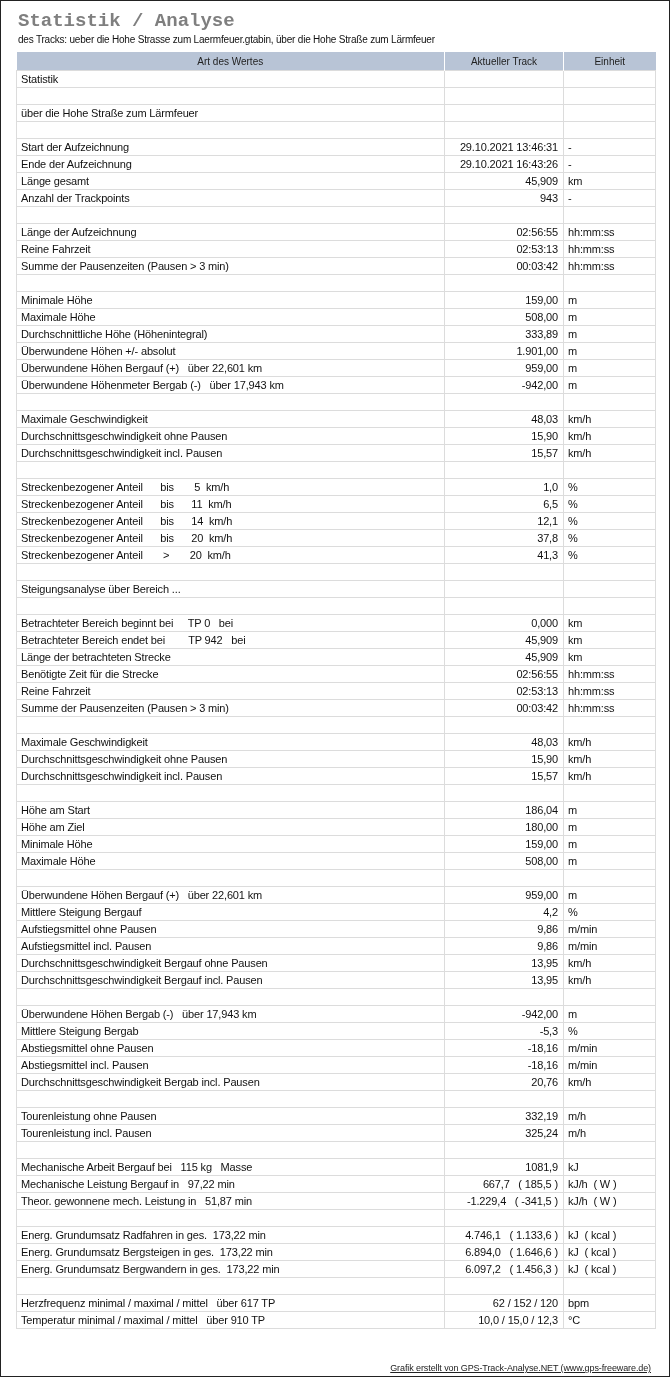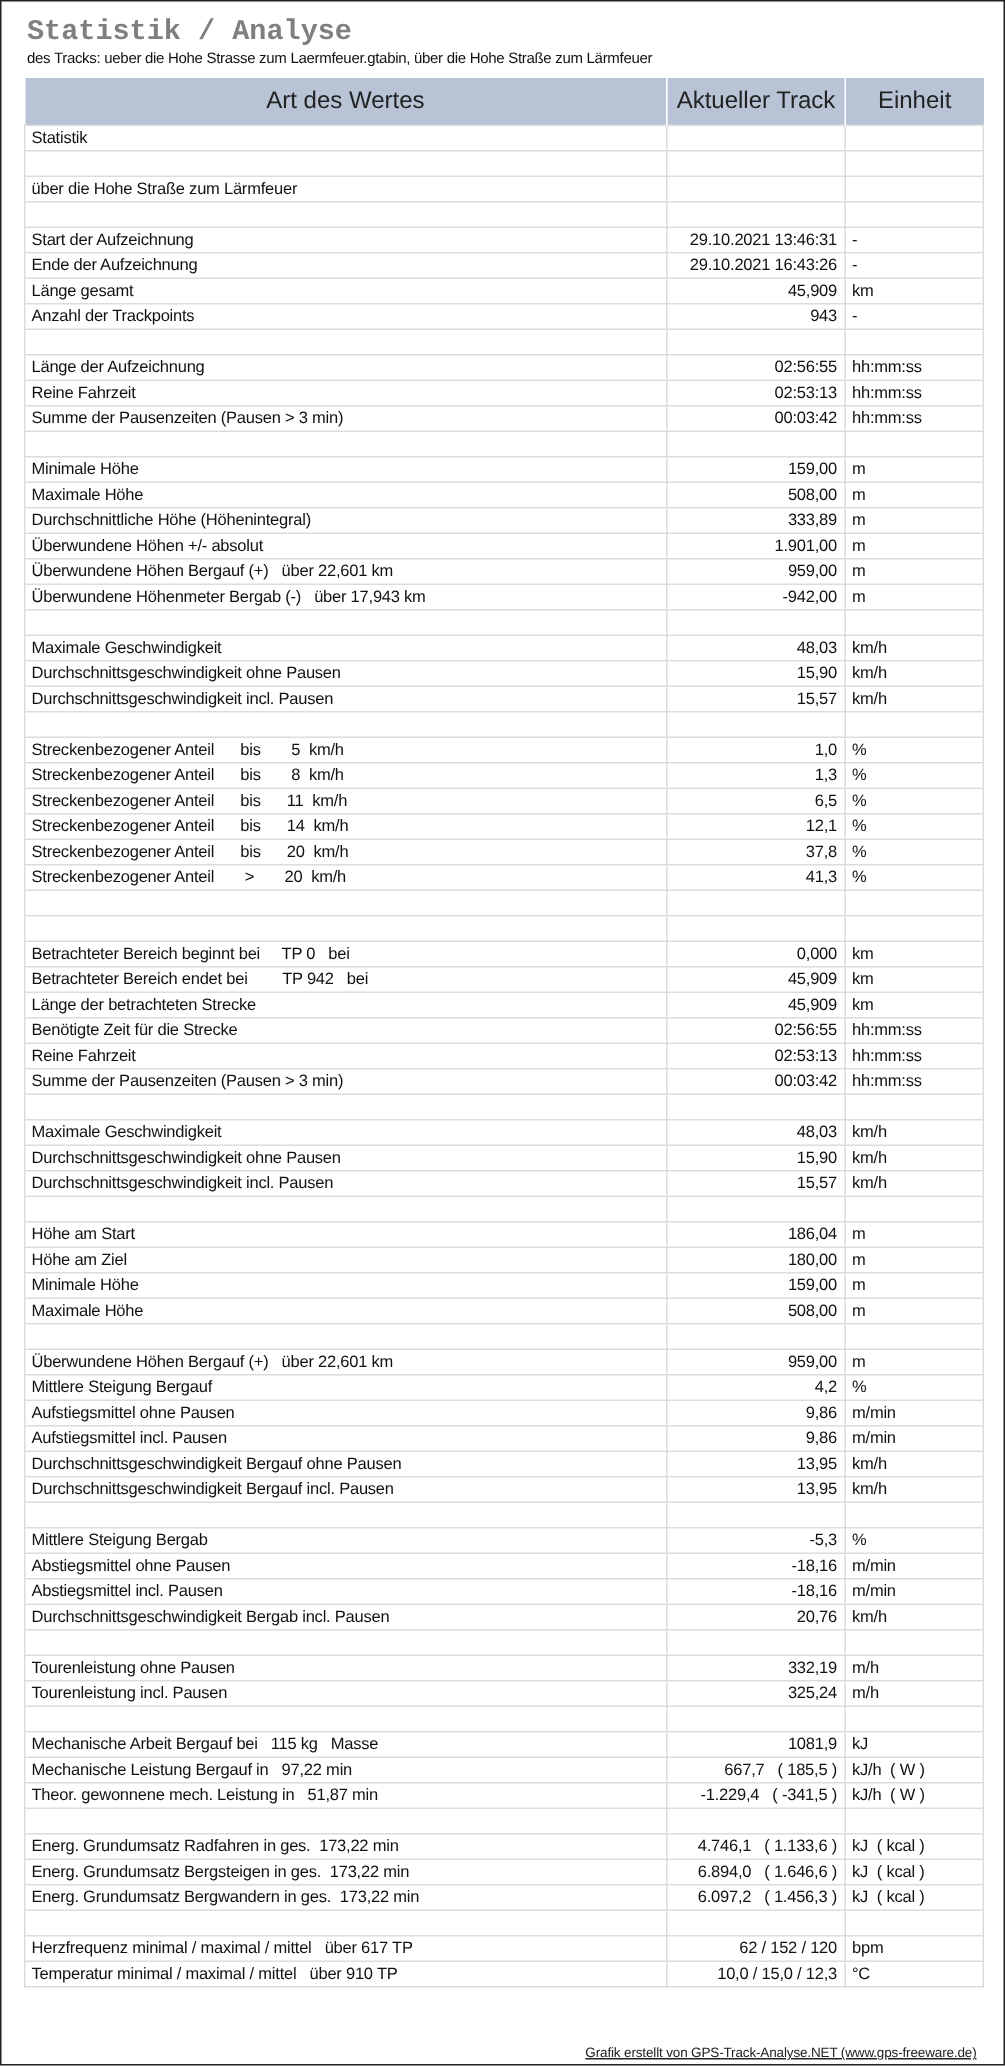--- a/index.html
+++ b/index.html
@@ -20,23 +20,23 @@
   }
   table.stats {
     position: absolute; left: 15px; top: 51px;
     border-collapse: collapse; table-layout: fixed;
     font-family: "Liberation Sans", sans-serif; font-size: 11px; color: #111;
   }
   table.stats col.c1 { width: 428px; }
   table.stats col.c2 { width: 119px; }
   table.stats col.c3 { width: 92px; }
   table.stats th {
-    background: #b8c4d6; font-weight: normal; height: 31px; padding: 0;
+    background: #b8c4d6; font-weight: normal; height: 18px; padding: 0;
     border-right: 1px solid #ffffff; text-align: center; color: #222;
-    font-size: 16px;
+    font-size: 10px;
   }
   table.stats th:last-child { border-right: none; }
   table.stats td {
     height: 16px; padding: 0 4px; border: 1px solid #dcdcdc;
     white-space: pre; overflow: hidden; line-height: 16px;
     letter-spacing: -0.15px;
   }
   table.stats td.val { text-align: right; padding-right: 5px; }
   table.stats td.unit { text-align: left; padding-left: 4px; }
   table.stats tr.bold td.label { font-weight: normal; }
@@ -186,25 +186,20 @@
           <td class="label"></td>
           <td class="val"></td>
           <td class="unit"></td>
         </tr>
         <tr>
           <td class="label">Streckenbezogener Anteil      bis       5  km/h</td>
           <td class="val">1,0</td>
           <td class="unit">%</td>
         </tr>
         <tr>
-          <td class="label">Streckenbezogener Anteil      bis       8  km/h</td>
-          <td class="val">1,3</td>
-          <td class="unit">%</td>
-        </tr>
-        <tr>
           <td class="label">Streckenbezogener Anteil      bis      11  km/h</td>
           <td class="val">6,5</td>
           <td class="unit">%</td>
         </tr>
         <tr>
           <td class="label">Streckenbezogener Anteil      bis      14  km/h</td>
           <td class="val">12,1</td>
           <td class="unit">%</td>
         </tr>
         <tr>
@@ -212,20 +207,25 @@
           <td class="val">37,8</td>
           <td class="unit">%</td>
         </tr>
         <tr>
           <td class="label">Streckenbezogener Anteil       &gt;       20  km/h</td>
           <td class="val">41,3</td>
           <td class="unit">%</td>
         </tr>
         <tr>
           <td class="label"></td>
+          <td class="val"></td>
+          <td class="unit"></td>
+        </tr>
+        <tr class="bold">
+          <td class="label">Steigungsanalyse über Bereich ...</td>
           <td class="val"></td>
           <td class="unit"></td>
         </tr>
         <tr>
           <td class="label"></td>
           <td class="val"></td>
           <td class="unit"></td>
         </tr>
         <tr>
           <td class="label">Betrachteter Bereich beginnt bei     TP 0   bei</td>
@@ -334,20 +334,25 @@
         </tr>
         <tr>
           <td class="label">Durchschnittsgeschwindigkeit Bergauf incl. Pausen</td>
           <td class="val">13,95</td>
           <td class="unit">km/h</td>
         </tr>
         <tr>
           <td class="label"></td>
           <td class="val"></td>
           <td class="unit"></td>
+        </tr>
+        <tr>
+          <td class="label">Überwundene Höhen Bergab (-)   über 17,943 km</td>
+          <td class="val">-942,00</td>
+          <td class="unit">m</td>
         </tr>
         <tr>
           <td class="label">Mittlere Steigung Bergab</td>
           <td class="val">-5,3</td>
           <td class="unit">%</td>
         </tr>
         <tr>
           <td class="label">Abstiegsmittel ohne Pausen</td>
           <td class="val">-18,16</td>
           <td class="unit">m/min</td>

